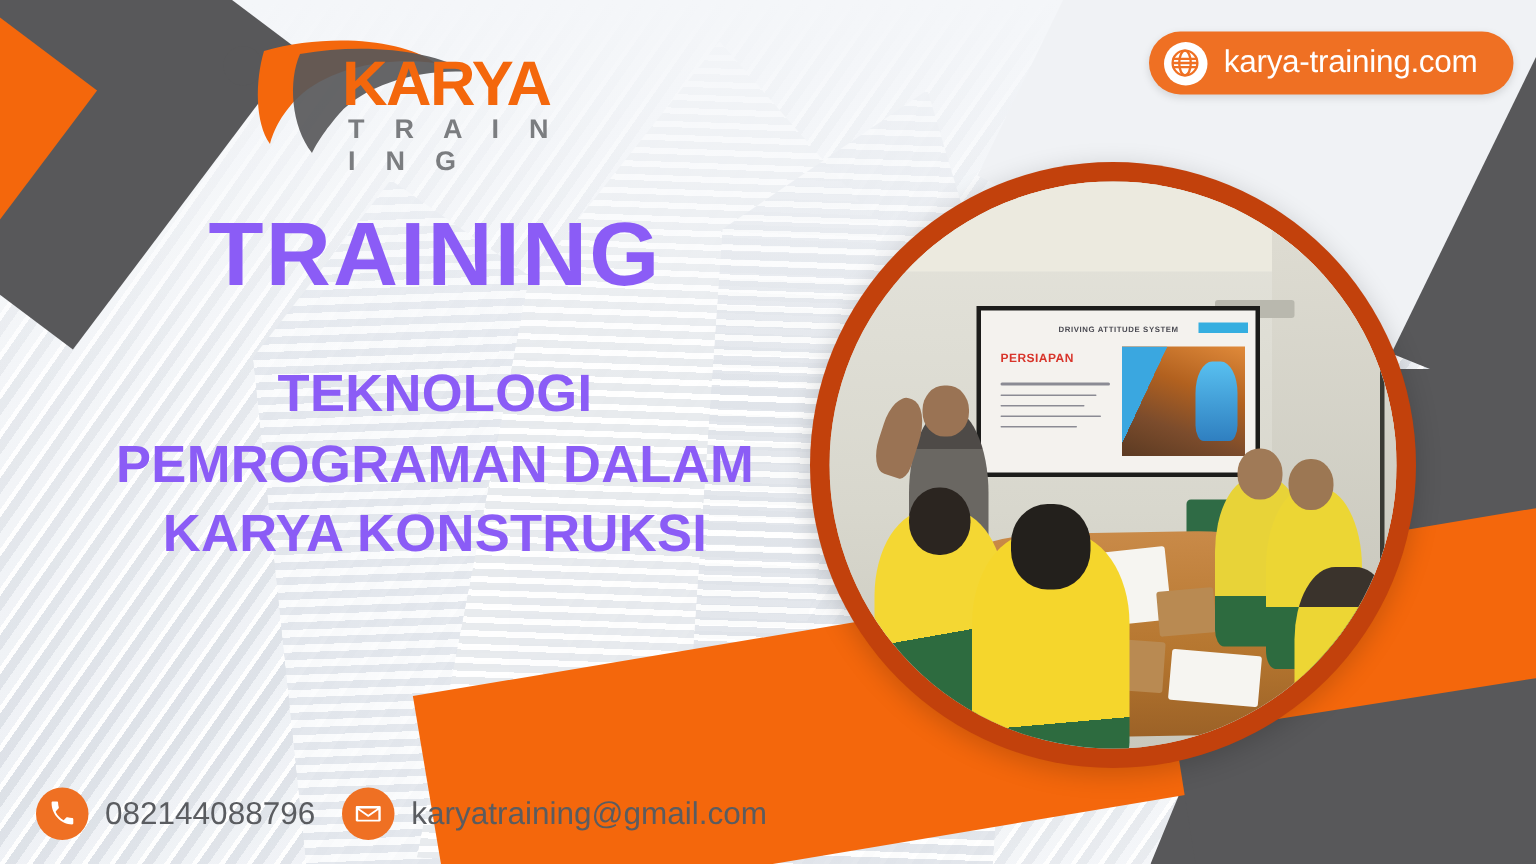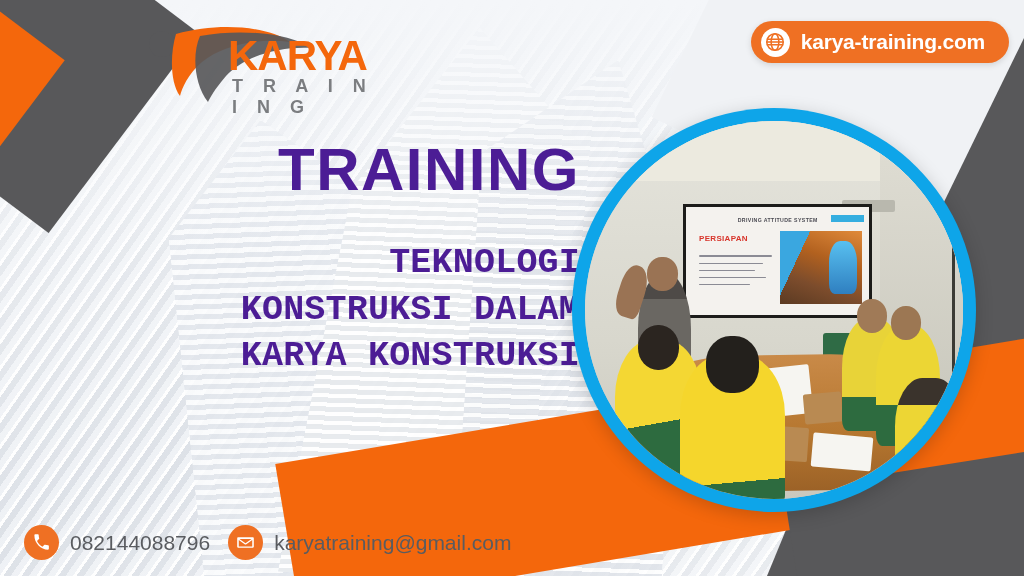--- a/index.html
+++ b/index.html
@@ -105,45 +105,44 @@
     position:absolute;right:62px;top:21px;
     height:42px;display:flex;align-items:center;gap:11px;
     background:#ef7023;border-radius:24px;padding:0 24px 0 10px;
     box-shadow:0 2px 6px rgba(0,0,0,.13);
   }
   .globe{
     width:29px;height:29px;border-radius:50%;background:#fff;
     display:flex;align-items:center;justify-content:center;flex:0 0 auto;
   }
   .web-pill .url{
-    color:#fff;font-size:21px;font-weight:700;letter-spacing:-.2px;
+    color:#fff;font-size:21px;font-weight:400;letter-spacing:-.2px;
     white-space:nowrap;
   }
 
   
   .headline{
-    position:absolute;left:0;top:140px;width:580px;text-align:right;
-    color:#4c1d95;
+    position:absolute;left:0;top:140px;width:580px;text-align:center;
+    color:#8b5cf6;
   }
   .h-main{
     font-size:60px;font-weight:800;letter-spacing:1.5px;line-height:1;
     margin:0 0 40px 0;
   }
   .h-sub{
     font-size:35px;font-weight:800;line-height:1.33;letter-spacing:.2px;
     margin:0;
-    font-family:Liberation Mono, monospace;
   }
   .h-sub span{display:block;}
 
   
   .photo-ring{
-    position:absolute;left:572px;top:108px;width:404px;height:404px;
+    position:absolute;left:540px;top:108px;width:404px;height:404px;
     border-radius:50%;
-    background:#0ea5e9;
+    background:#c2410c;
     padding:13px;box-sizing:border-box;
     box-shadow:0 4px 18px rgba(0,0,0,.18);
   }
   .photo{
     width:100%;height:100%;border-radius:50%;overflow:hidden;position:relative;
     background:#cfd1c9;
   }
   
   .room-wall{position:absolute;inset:0;background:linear-gradient(180deg,#e5e4dc 0%,#d8d7cd 58%,#c9c8bd 100%);}
   .room-ceil{position:absolute;left:0;top:0;width:100%;height:16%;background:#eceadf;}
@@ -273,21 +272,21 @@
         <line x1="3" y1="12" x2="21" y2="12"></line>
       </svg>
     </span>
     <span class="url">karya-training.com</span>
   </div>
 
   <div class="headline">
     <div class="h-main">TRAINING</div>
     <div class="h-sub">
       <span>TEKNOLOGI</span>
-      <span>KONSTRUKSI DALAM</span>
+      <span>PEMROGRAMAN DALAM</span>
       <span>KARYA KONSTRUKSI</span>
     </div>
   </div>
 
   <div class="photo-ring">
     <div class="photo">
       <div class="room-wall"></div>
       <div class="room-ceil"></div>
       <div class="wall-right"></div>
       <div class="door-frame"></div>

